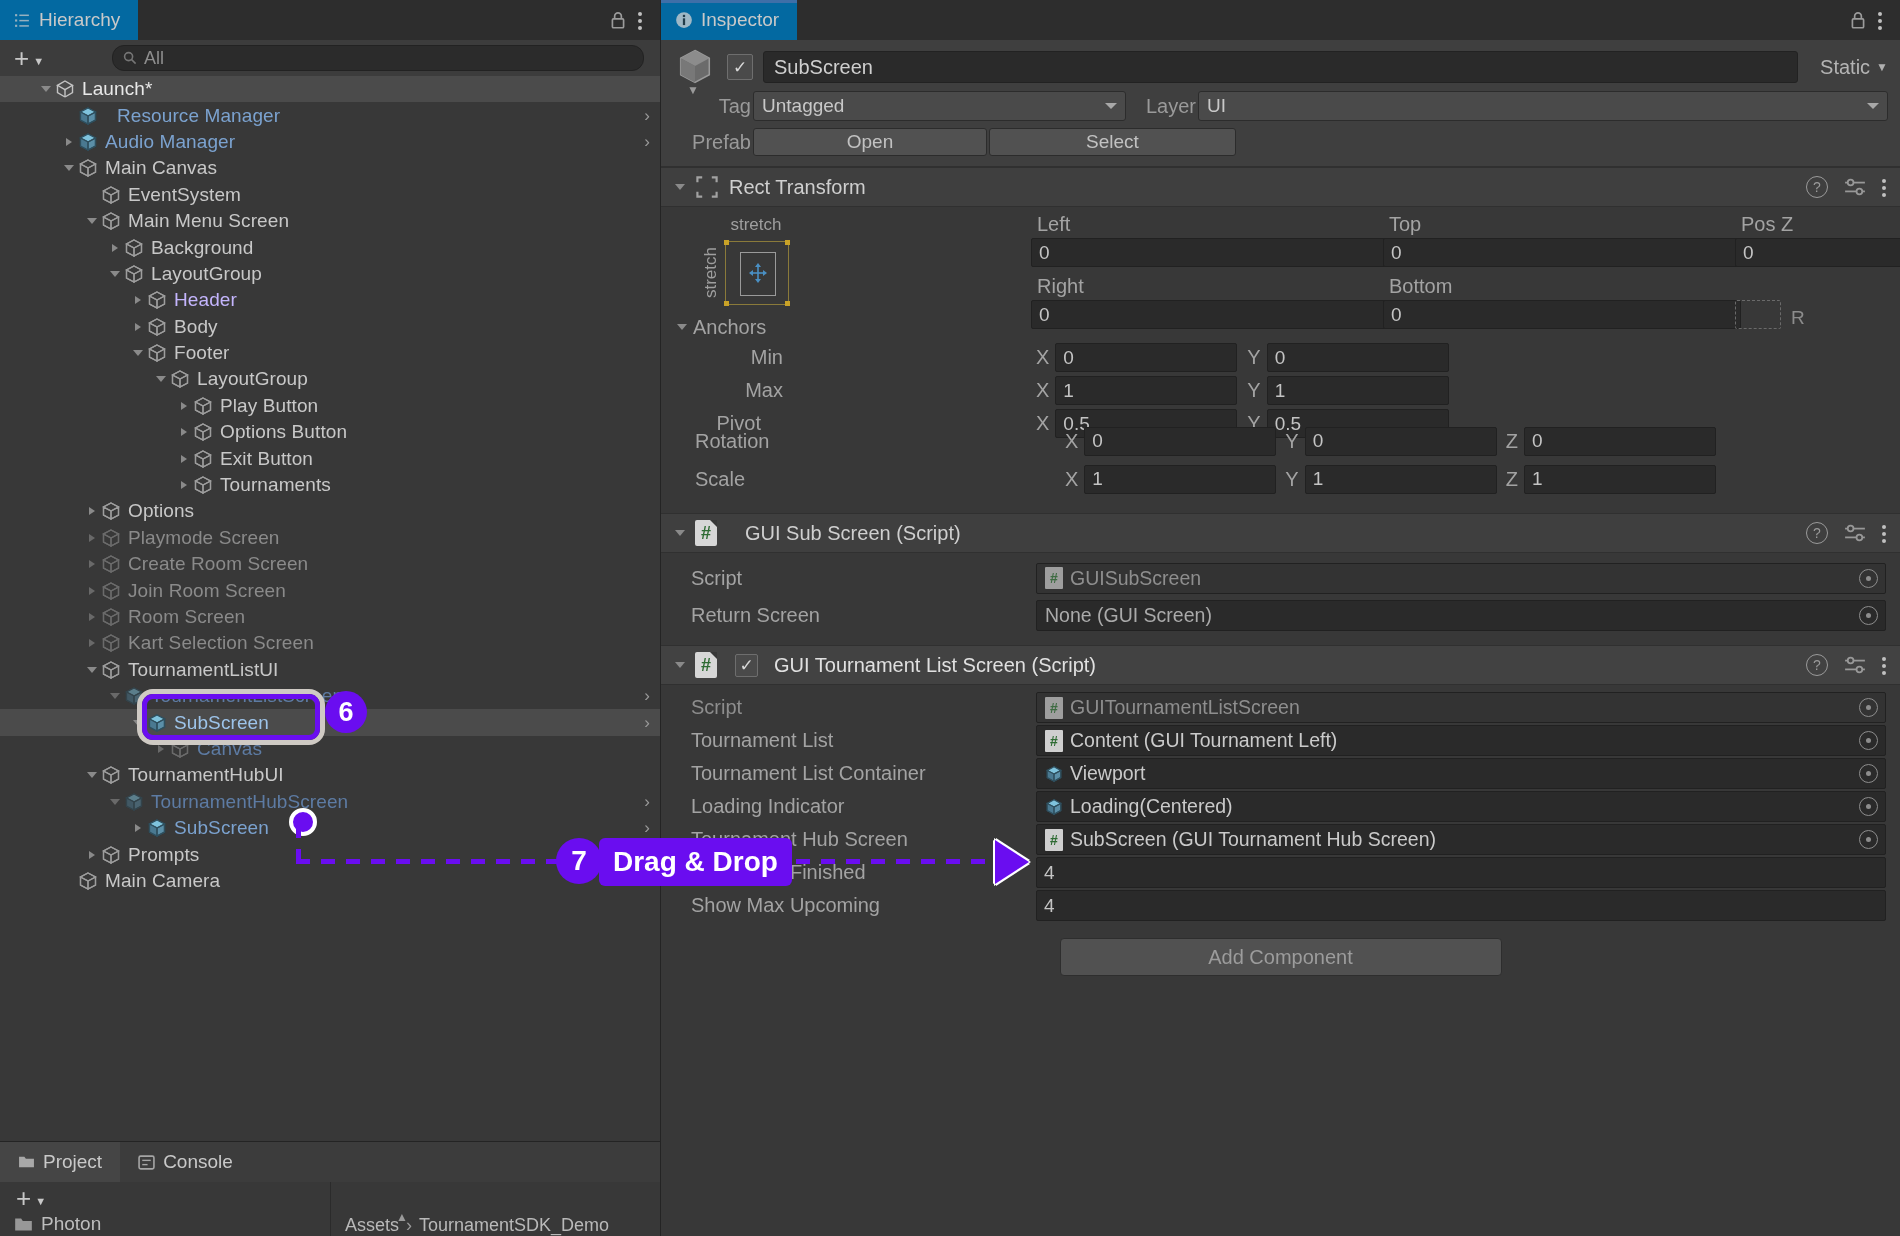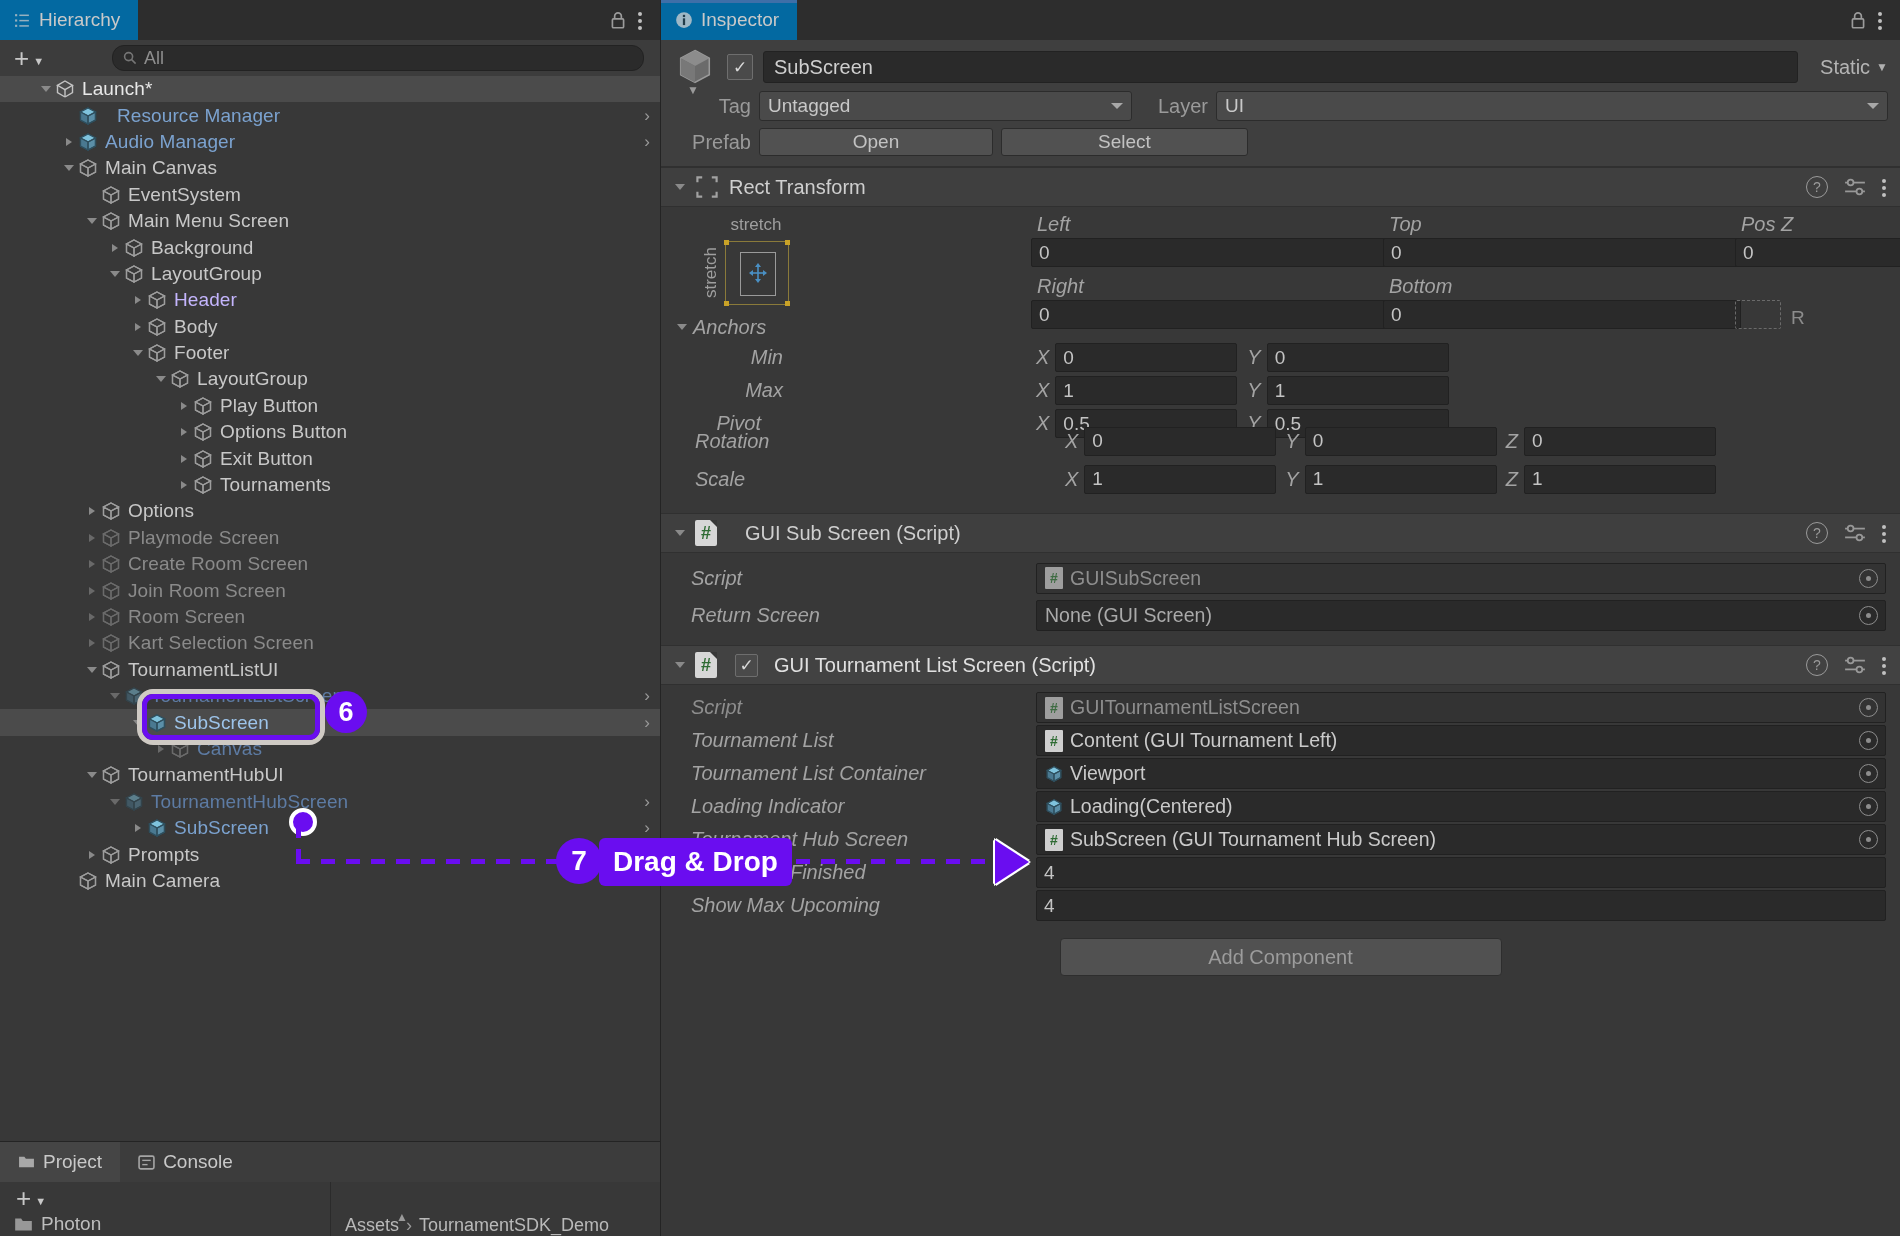--- a/index.html
+++ b/index.html
@@ -42,35 +42,35 @@
 
   
   #insp{flex:1;display:flex;flex-direction:column;background:#383838;border-left:1px solid #242424;}
   .i-body{flex:1;overflow:hidden;position:relative;background:#383838;}
   .go-head{background:#3f3f3f;padding:10px 0 8px 0;border-bottom:1px solid #303030;}
   .go-row1{display:flex;align-items:center;height:34px;padding-left:12px;gap:10px;}
   .goicon{width:44px;height:44px;flex:0 0 44px;position:relative;}
   .chk{width:24px;height:24px;border:1px solid #6e6e6e;background:#4a4a4a;border-radius:2px;display:flex;align-items:center;justify-content:center;color:#d8d8d8;font-size:17px;}
   .nameinput{flex:1;height:30px;background:#2a2a2a;border:1px solid #222;border-radius:3px;display:flex;align-items:center;padding:0 10px;color:#cfcfcf;font-size:20px;}
   .staticbox{display:flex;align-items:center;gap:6px;margin:0 12px 0 12px;color:#b4b4b4;font-size:20px;}
-  .go-row2{display:flex;align-items:center;height:32px;margin-top:6px;gap:8px;padding-left:12px;}
+  .go-row2{display:flex;align-items:center;height:32px;margin-top:6px;gap:2px;padding-left:12px;}
   .lblr{color:#9a9a9a;font-size:20px;}
   .dropdown{height:28px;background:#4a4a4a;border:1px solid #2c2c2c;border-radius:3px;display:flex;align-items:center;padding:0 8px;color:#c8c8c8;font-size:19px;position:relative;}
   .dropdown .dcar{position:absolute;right:8px;width:0;height:0;border-left:6px solid transparent;border-right:6px solid transparent;border-top:6px solid #a8a8a8;}
   .btn{height:26px;background:#515151;border:1px solid #2c2c2c;border-radius:3px;display:flex;align-items:center;justify-content:center;color:#c2c2c2;font-size:19px;}
 
   .comp-head{height:38px;display:flex;align-items:center;background:#3f3f3f;border-top:1px solid #303030;border-bottom:1px solid #303030;padding-left:14px;gap:10px;position:relative;}
   .comp-head .title{font-size:20px;color:#cfcfcf;}
   .comp-head .hicons{position:absolute;right:12px;display:flex;align-items:center;gap:16px;}
   .qmark{width:20px;height:20px;border-radius:50%;border:1.6px solid #9a9a9a;color:#9a9a9a;font-size:14px;display:flex;align-items:center;justify-content:center;}
   .scicon{width:22px;height:26px;background:#d7d7d7;border-radius:2px;position:relative;display:flex;align-items:center;justify-content:center;color:#2e6b33;font-size:18px;font-weight:bold;}
   .scicon:after{content:"";position:absolute;right:0;top:0;border-left:7px solid transparent;border-top:7px solid #383838;}
 
   .frow{height:33px;display:flex;align-items:center;position:relative;}
-  .flabel{color:#a3a3a3;font-size:20px;font-style:italic;}
+  .flabel{color:#a3a3a3;font-size:20px;}
   .field{height:27px;background:#2a2a2a;border:1px solid #212121;border-radius:2px;display:flex;align-items:center;padding:0 7px;color:#c4c4c4;font-size:19px;}
   .objfield{height:29px;background:#2a2a2a;border:1px solid #212121;border-radius:2px;display:flex;align-items:center;gap:7px;padding:0 8px;color:#cacaca;font-size:19.5px;position:relative;}
   .objfield .pick{position:absolute;right:7px;width:17px;height:17px;border-radius:50%;border:1.6px solid #8d8d8d;display:flex;align-items:center;justify-content:center;}
   .objfield .pick:after{content:"";width:5px;height:5px;border-radius:50%;background:#8d8d8d;}
   .sbadge{width:18px;height:22px;background:#cfcfcf;border-radius:1px;display:inline-flex;align-items:center;justify-content:center;color:#2e6b33;font-size:14px;font-weight:bold;flex:0 0 18px;}
   .addcomp{height:36px;width:440px;background:#515151;border:1px solid #2e2e2e;border-radius:4px;display:flex;align-items:center;justify-content:center;color:#9c9c9c;font-size:20px;margin:16px auto 0 auto;}
 
   
   .anchorbox{width:62px;height:62px;border:1px solid #8a7a3a;position:relative;}
   .anchorbox .inner{position:absolute;left:14px;top:10px;width:34px;height:42px;border:1px solid #9a9a9a;}

